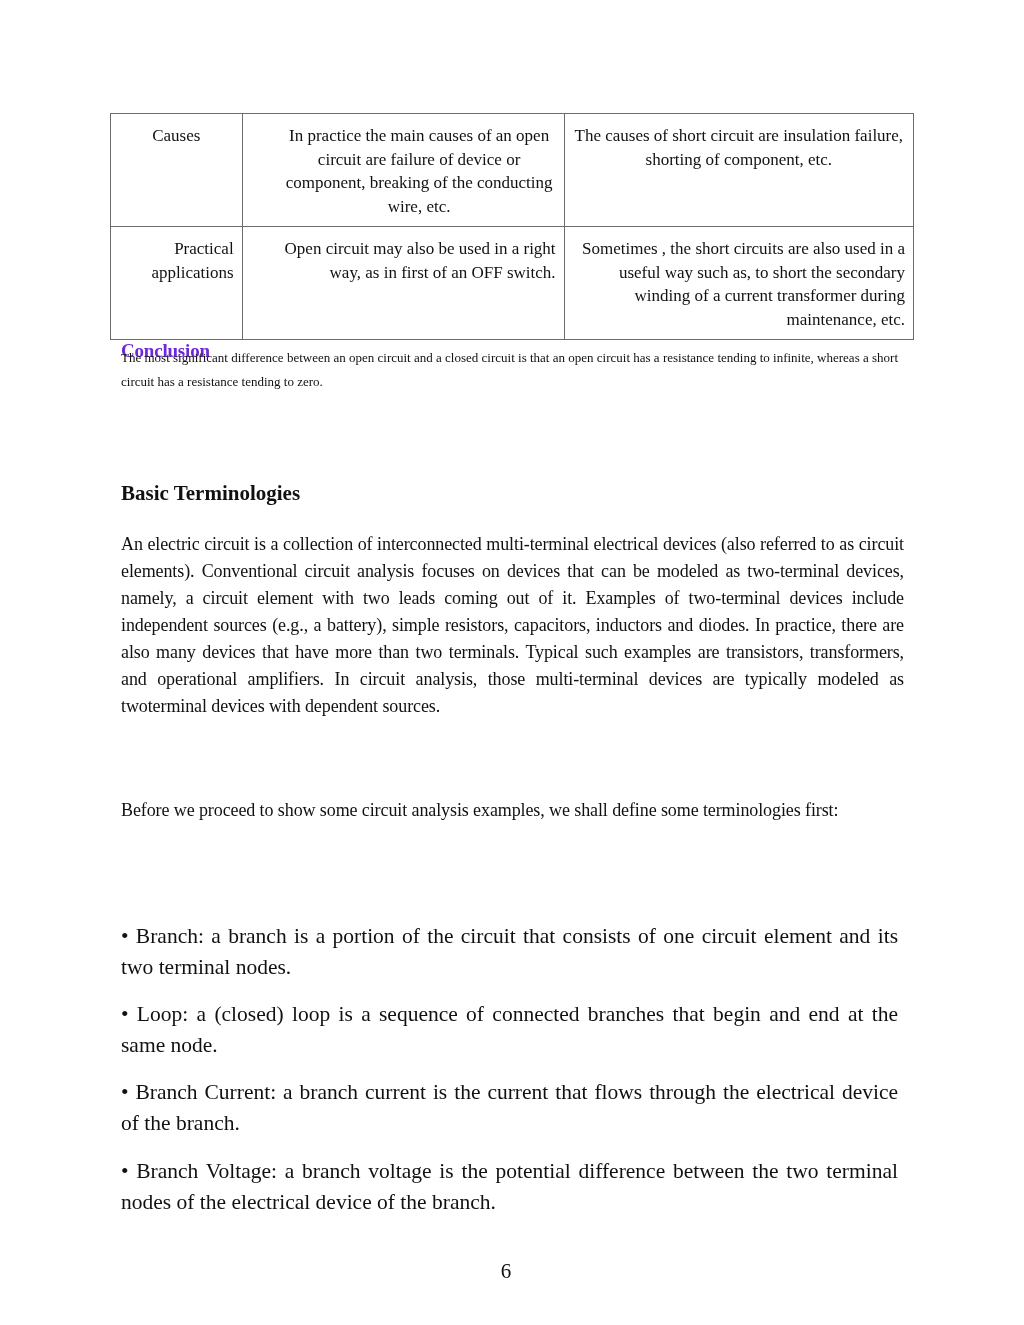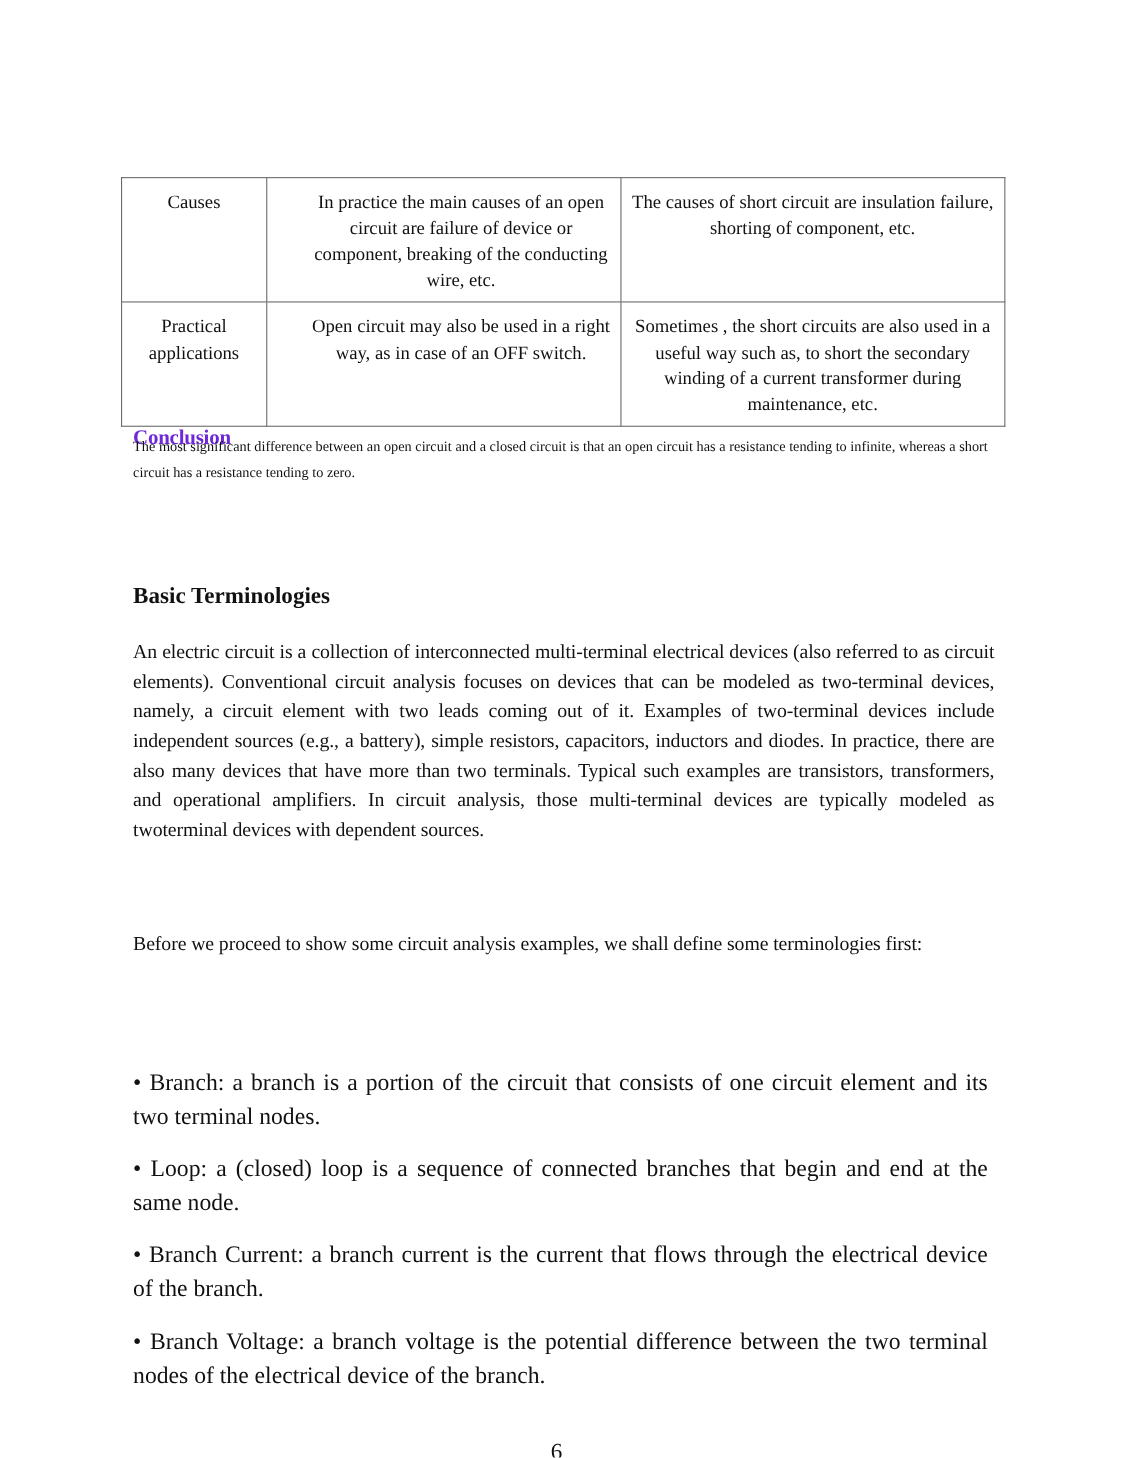--- a/index.html
+++ b/index.html
@@ -1,35 +1,35 @@
 <!DOCTYPE html>
 <html><head>
   <meta charset="utf-8">
   <style>
     html, body { margin: 0; padding: 0; background: #ffffff; }
     body {
       width: 1024px; height: 1325px; position: relative; overflow: hidden;
       font-family: "Liberation Serif", serif; color: #111111;
     }
-    .page { position: absolute; left: 0; top: 0; width: 1024px; height: 965px; margin-top: 48px; }
+    .page { position: absolute; left: 0; top: 0; width: 1024px; height: 965px; }
 
     table.cmp {
       position: absolute; left: 110px; top: 113px; width: 804px;
       border-collapse: collapse; font-size: 17px; line-height: 23.5px;
     }
     table.cmp td {
       border: 1.3px solid #6b6b6b; text-align: center; vertical-align: top;
       padding: 10px 8px 8px 8px;
     }
     table.cmp td.c1 { width: 117px; }
     table.cmp td.c2 { width: 287px; padding-left: 40px; }
     table.cmp td.c3 { width: 350px; }
     table.cmp tr.r1 td { height: 94px; }
     table.cmp tr.r1 td.c1 { padding-top: 10px; }
-    table.cmp tr.r2 td { height: 94px; }
+    table.cmp tr.r2 td { height: 94px; text-align: right; }
 
     .conclusion-title {
       position: absolute; left: 121px; top: 340px;
       font-size: 19px; font-weight: bold; color: #6d28d9; letter-spacing: -0.2px;
     }
     .conclusion-body {
       position: absolute; left: 121px; top: 346px; width: 777px;
       font-size: 13px; line-height: 23.5px; text-align: justify;
     }
 
@@ -66,21 +66,21 @@
 
   <table class="cmp">
     <tbody>
         <tr class="r1">
       <td class="c1">Causes</td>
       <td class="c2">In practice the main causes of an open circuit are failure of device or component, breaking of the conducting wire, etc.</td>
       <td class="c3">The causes of short circuit are insulation failure, shorting of component, etc.</td>
     </tr>
     <tr class="r2">
       <td class="c1">Practical applications</td>
-      <td class="c2">Open circuit may also be used in a right way, as in case of an OFF switch.</td>
+      <td class="c2">Open circuit may also be used in a right way, as in first of an OFF switch.</td>
       <td class="c3">Sometimes , the short circuits are also used in a useful way such as, to short the secondary winding of a current transformer during maintenance, etc.</td>
     </tr>
   </tbody>
     </table>
 
   <div class="conclusion-title">Conclusion</div>
   <div class="conclusion-body">The most significant difference between an open circuit and a closed circuit is that an open circuit has a resistance tending to infinite, whereas a short circuit has a resistance tending to zero.</div>
 
   <div class="section-heading">Basic Terminologies</div>
 

